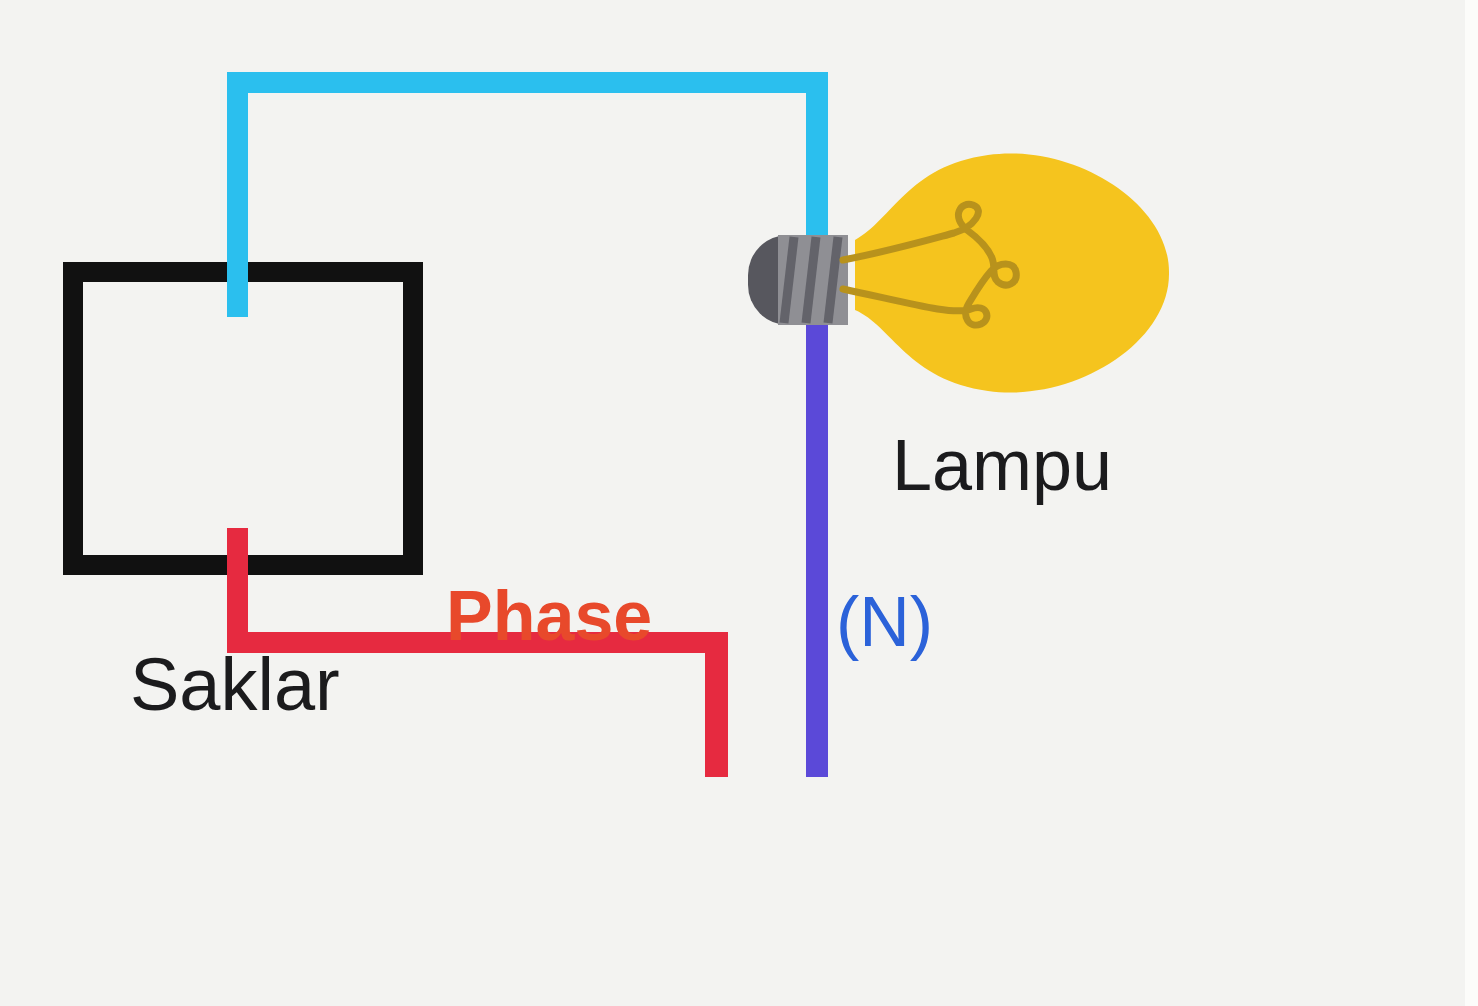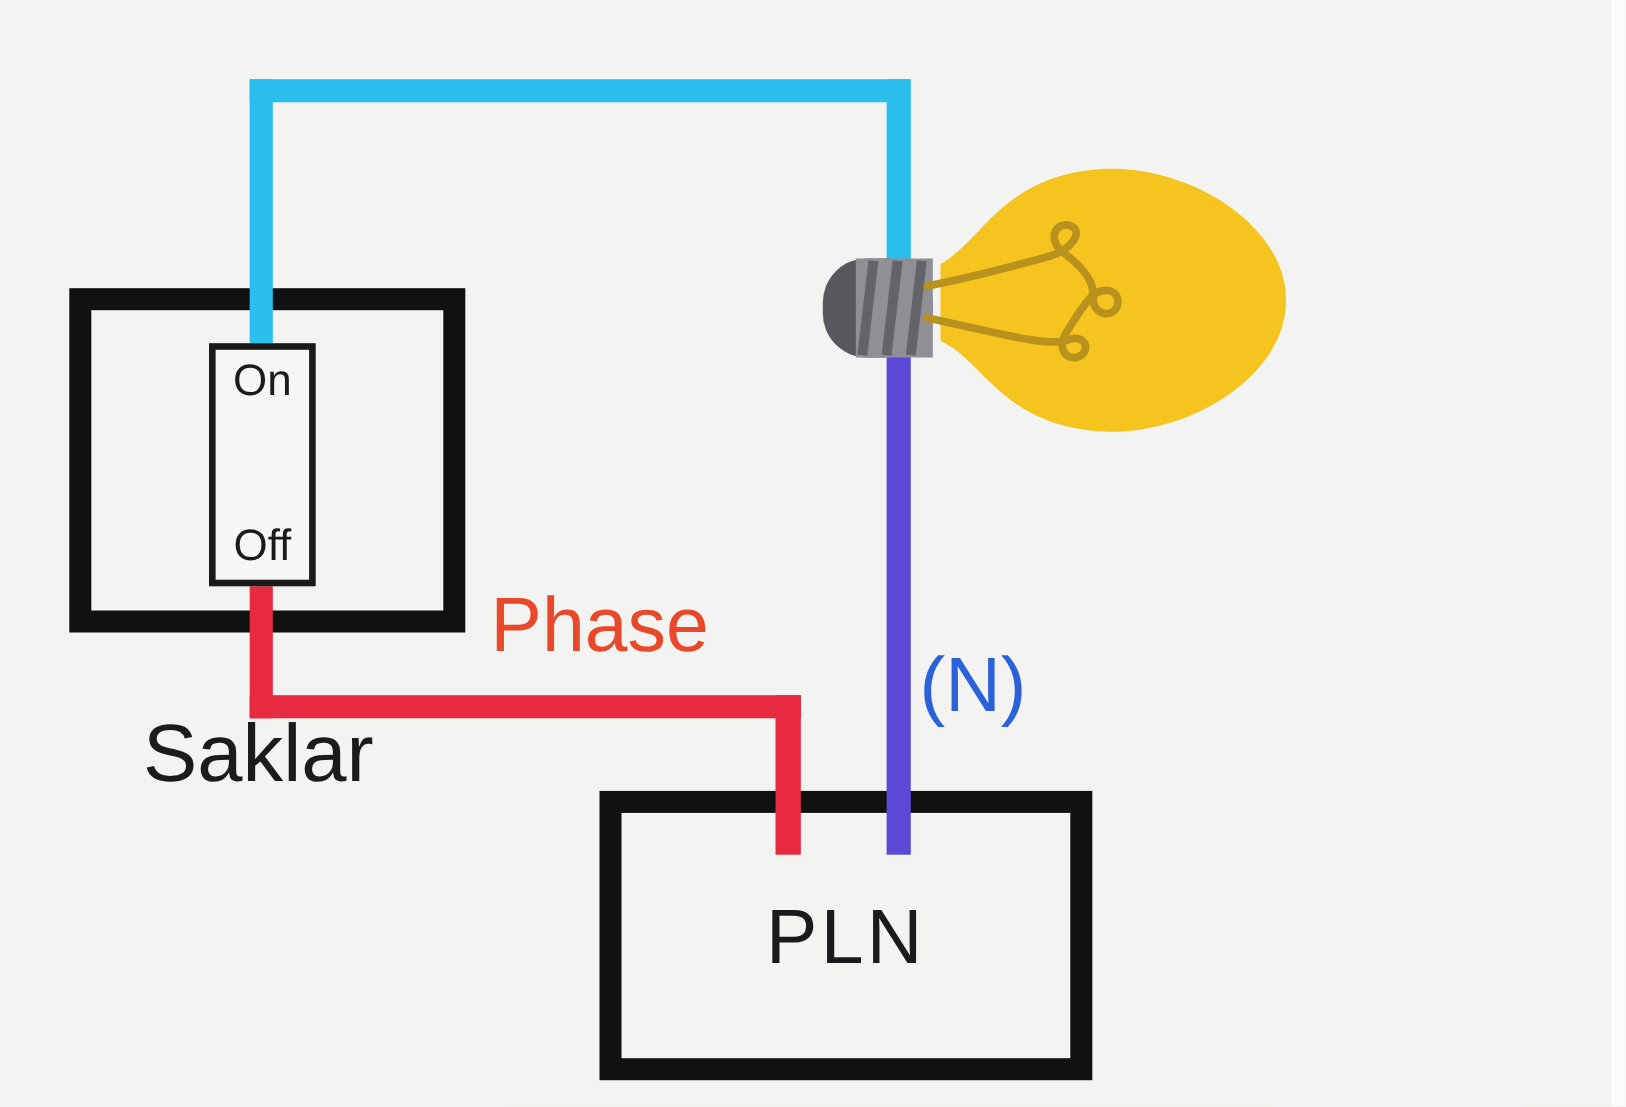--- a/index.html
+++ b/index.html
@@ -51,53 +51,46 @@
     display: flex; flex-direction: column; justify-content: space-between;
     align-items: center; padding: 6px 0 8px 0;
   }
   .toggle span { font-size: 40px; color: var(--text, #1b1b1d); }
 
   .bulb-svg { position: absolute; left: 740px; top: 140px; z-index: 4; }
 
   .label { position: absolute; z-index: 6; white-space: nowrap; font-weight: 500; }
   .saklar-label  { left: 130px; top: 642px; font-size: 74px; color: var(--text, #1b1b1d); }
   .lampu-label   { left: 892px; top: 424px; font-size: 72px; color: var(--text, #1b1b1d); }
-  .phase-label   { left: 446px; top: 528px; font-size: 70px; color: var(--phase-label, #e8492b); }
+  .phase-label   { left: 446px; top: 576px; font-size: 70px; color: var(--phase-label, #e8492b); font-weight: bold; }
   .neutral-label { left: 836px; top: 582px; font-size: 70px; color: var(--neutral-label, #2b62d9); }
 
   .edge-strip {
     position: absolute; right: 0; top: 0; width: 13px; height: 100%;
     background: var(--edge-strip, #fcfcfa); z-index: 7;
   }
 </style>
 </head>
 <body>
 
 <div class="canvas">
 
   <div class="box switch-box"></div>
 
-  <div class="box pln-box">
-    <span class="pln-text">PLN</span>
-  </div>
 
   <div class="wire cyan cyan-v-left"></div>
   <div class="wire cyan cyan-h-top"></div>
   <div class="wire cyan cyan-v-right"></div>
 
   <div class="wire neutral neutral-v"></div>
 
   <div class="wire phase phase-v1"></div>
   <div class="wire phase phase-h"></div>
   <div class="wire phase phase-v2"></div>
 
-  <div class="toggle">
-    <span>On</span>
-    <span>Off</span>
-  </div>
 
   <svg class="bulb-svg" width="440" height="270" viewBox="0 0 440 270">
     <path d="M 115 100
              C 152 80, 168 26, 248 15
              C 332 3, 430 62, 429 133
              C 430 204, 332 263, 248 251
              C 168 240, 152 186, 115 170 Z" style="fill: var(--bulb-body, #f5c41e);"></path>
     <rect x="8" y="95" width="100" height="90" rx="40" style="fill: var(--bulb-base-tip, #57575e);"></rect>
     <rect x="38" y="95" width="70" height="90" style="fill: var(--bulb-base, #8f8f94);"></rect>
     <g style="stroke: var(--bulb-base-thread, #63636a); stroke-width: 9;">
@@ -115,16 +108,17 @@
              C 274 121, 259 122, 251 131
              C 242 141, 235 153, 229 163
              C 221 176, 229 189, 241 184
              C 252 179, 247 163, 231 169
              C 213 176, 165 162, 103 149" style="fill: none; stroke: var(--bulb-filament, #b8921c);
                  stroke-width: 7; stroke-linecap: round;"></path>
   </svg>
 
   <div class="label saklar-label">Saklar</div>
   <div class="label phase-label">Phase</div>
+  <div class="label lampu-label">Lampu</div>
   <div class="label neutral-label">(N)</div>
 
   <div class="edge-strip"></div>
 </div>
 
 </body></html>

